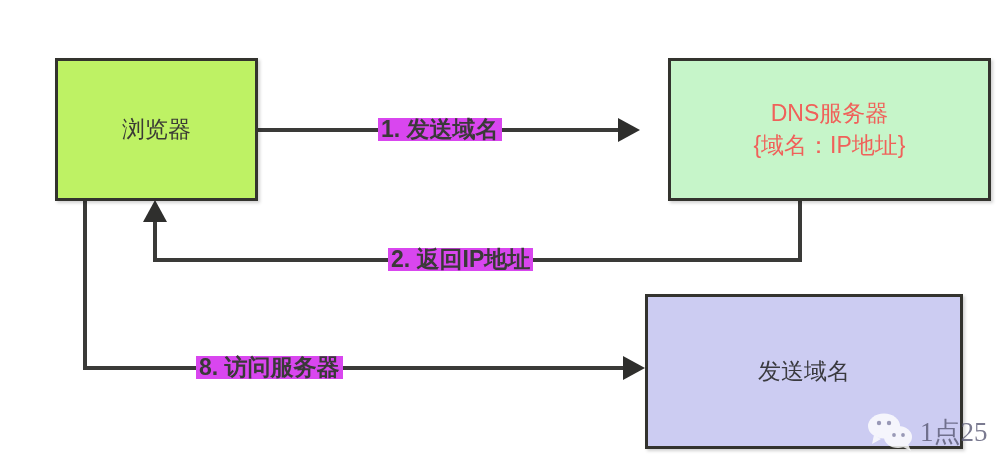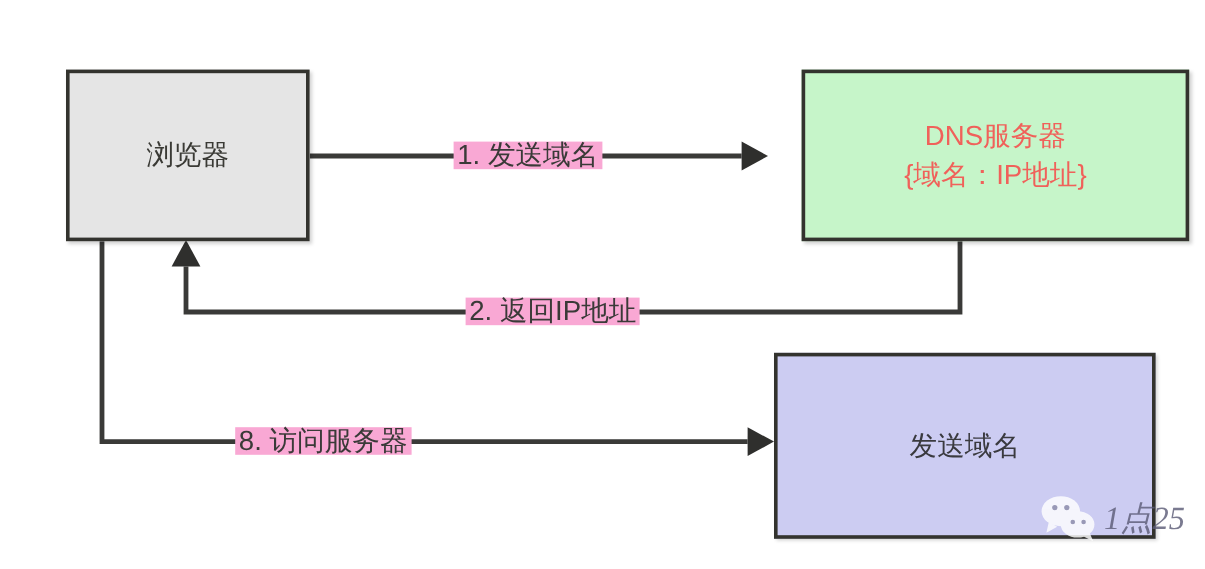--- a/index.html
+++ b/index.html
@@ -30,21 +30,21 @@
   }
   .node-label {
     display: block;
     white-space: pre-line;
   }
   #node-browser {
     left: 55px;
     top: 58px;
     width: 203px;
     height: 143px;
-    background: #e5e5e5;
+    background: #bef264;
     color: #3a3a35;
     font-size: 23px;
   }
   #node-dns {
     left: 640px;
     top: 58px;
     width: 323px;
     height: 143px;
     background: #c6f5c9;
     color: #f0615a;
@@ -71,41 +71,41 @@
   .edge-line {
     stroke: #3a3a38;
     stroke-width: 4;
     fill: none;
   }
   .edge-head {
     fill: #2f2f2d;
   }
   .edge-label {
     position: absolute;
-    background: #f9a8d4;
+    background: #d946ef;
     color: #3a3a38;
     font-size: 23px;
     white-space: nowrap;
     padding: 0 3px;
     line-height: 1;
+    font-weight: bold;
   }
   #edge-label-1 { left: 378px; top: 118px; }
   #edge-label-2 { left: 388px; top: 248px; }
   #edge-label-3 { left: 196px; top: 356px; }
 
   #watermark {
     position: absolute;
     left: 866px;
     top: 407px;
     width: 132px;
     height: 50px;
     display: flex;
     align-items: center;
     opacity: 0.82;
-    font-style: italic;
   }
   #watermark .wm-text {
     font-family: "Liberation Serif", "DejaVu Serif", serif;
     font-size: 27px;
     color: #5d5d78;
     margin-left: 2px;
     letter-spacing: 0px;
   }
 </style>
 </head>

